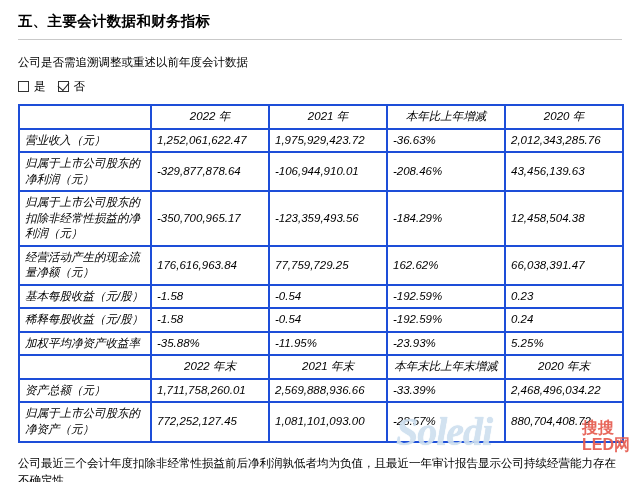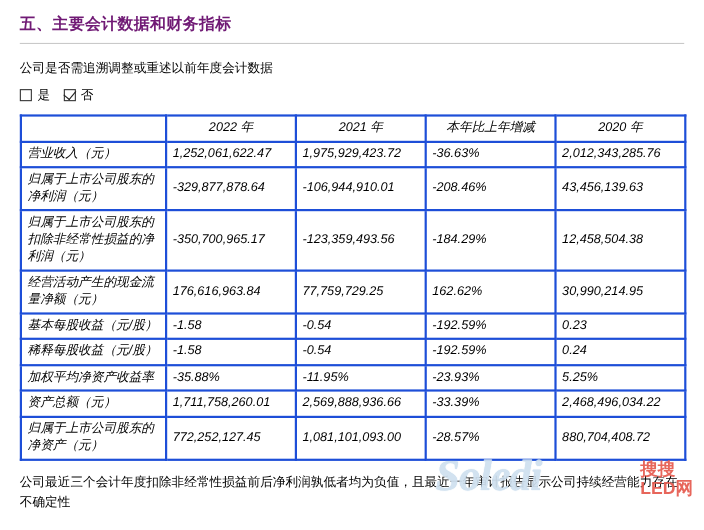--- a/index.html
+++ b/index.html
@@ -20,21 +20,21 @@
     width: 640px;
     height: 482px;
     box-sizing: border-box;
     padding: 10px 18px 0 18px;
   }
   .doc-title {
     font-size: 14.5px;
     font-weight: bold;
     letter-spacing: 0.3px;
     margin: 2px 0 0 0;
-    color: #701a75;
+    color: #000000;
   }
   .title-rule {
     border: none;
     border-top: 1px solid #c9c9c9;
     margin: 8px 0 14px 0;
   }
   .intro {
     font-size: 11.5px;
     line-height: 1.5;
     margin: 0 0 8px 0;
@@ -198,21 +198,21 @@
         <td class="num">-350,700,965.17</td>
         <td class="num">-123,359,493.56</td>
         <td class="num">-184.29%</td>
         <td class="num">12,458,504.38</td>
       </tr>
       <tr>
         <td class="label">经营活动产生的现金流量净额（元）</td>
         <td class="num">176,616,963.84</td>
         <td class="num">77,759,729.25</td>
         <td class="num">162.62%</td>
-        <td class="num">30,990,214.95</td>
+        <td class="num">66,038,391.47</td>
       </tr>
       <tr>
         <td class="label">基本每股收益（元/股）</td>
         <td class="num">-1.58</td>
         <td class="num">-0.54</td>
         <td class="num">-192.59%</td>
         <td class="num">0.23</td>
       </tr>
       <tr>
         <td class="label">稀释每股收益（元/股）</td>
@@ -222,20 +222,27 @@
         <td class="num">0.24</td>
       </tr>
       <tr>
         <td class="label">加权平均净资产收益率</td>
         <td class="num">-35.88%</td>
         <td class="num">-11.95%</td>
         <td class="num">-23.93%</td>
         <td class="num">5.25%</td>
       </tr>
 
+      <tr>
+        <td class="blank"></td>
+        <td class="hdr">2022 年末</td>
+        <td class="hdr">2021 年末</td>
+        <td class="hdr">本年末比上年末增减</td>
+        <td class="hdr">2020 年末</td>
+      </tr>
       <tr>
         <td class="label">资产总额（元）</td>
         <td class="num">1,711,758,260.01</td>
         <td class="num">2,569,888,936.66</td>
         <td class="num">-33.39%</td>
         <td class="num">2,468,496,034.22</td>
       </tr>
       <tr>
         <td class="label">归属于上市公司股东的净资产（元）</td>
         <td class="num">772,252,127.45</td>

